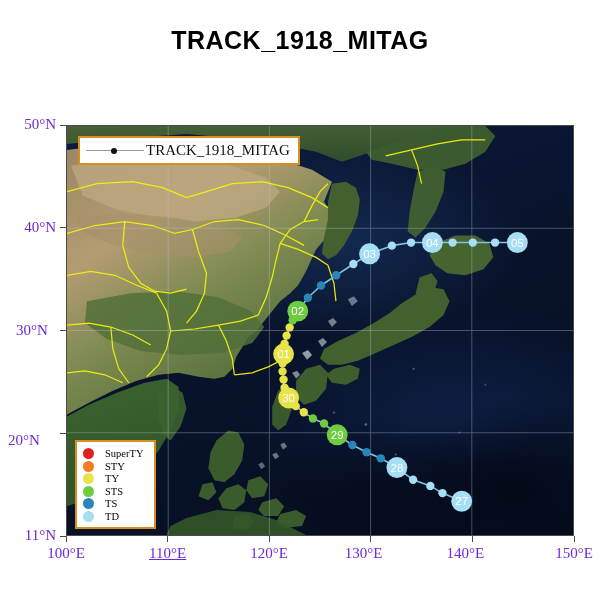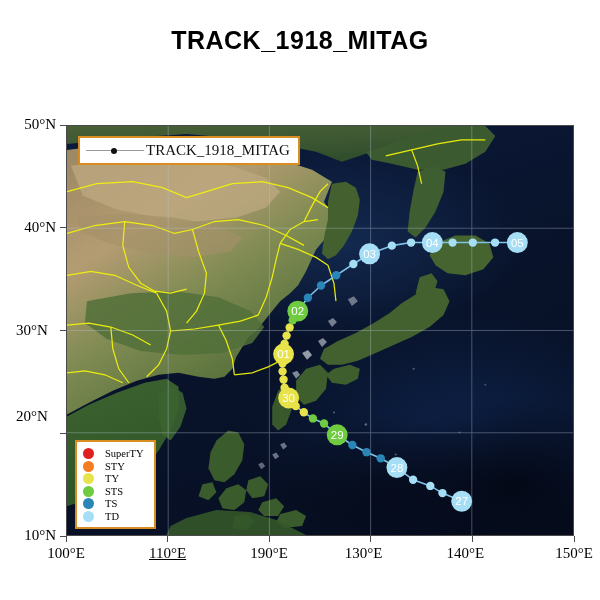--- a/index.html
+++ b/index.html
@@ -83,21 +83,21 @@
     position: absolute;
     left: 0; top: 0;
     width: 100%; height: 100%;
   }
 
   
   .axis-label {
     position: absolute;
     font-family: "Liberation Serif", serif;
     font-size: 15px;
-    color: #000000;
+    color: #6d28d9;
     white-space: nowrap;
   }
   .tick {
     position: absolute;
     background: #4a4a4a;
   }
   .tick-x { width: 1px; height: 6px; }
   .tick-y { height: 1px; width: 6px; }
 
   
@@ -385,31 +385,31 @@
         </div>
       </div>
   </div>
 
   <div id="axis-layer">
       <div class="tick tick-x" style="left: 65.5px; top: 536px;"></div>
       <div class="axis-label" style="left: 40px; top: 545px; width: 52px; text-align: center;">100°E</div>
       <div class="tick tick-x" style="left: 167.1px; top: 536px;"></div>
       <div class="axis-label" style="left: 141.6px; top: 545px; width: 52px; text-align: center; text-decoration: underline;">110°E</div>
       <div class="tick tick-x" style="left: 268.7px; top: 536px;"></div>
-      <div class="axis-label" style="left: 243.2px; top: 545px; width: 52px; text-align: center;">190°E</div>
+      <div class="axis-label" style="left: 243.2px; top: 545px; width: 52px; text-align: center;">120°E</div>
       <div class="tick tick-x" style="left: 370.3px; top: 536px;"></div>
       <div class="axis-label" style="left: 344.8px; top: 545px; width: 52px; text-align: left;">130°E</div>
       <div class="tick tick-x" style="left: 471.9px; top: 536px;"></div>
       <div class="axis-label" style="left: 446.4px; top: 545px; width: 52px; text-align: left;">140°E</div>
       <div class="tick tick-x" style="left: 573.5px; top: 536px;"></div>
       <div class="axis-label" style="left: 548px; top: 545px; width: 52px; text-align: center;">150°E</div>
       <div class="tick tick-y" style="top: 535.5px; left: 60px;"></div>
-      <div class="axis-label" style="left: 8px; top: 527px; width: 48px; text-align: right;">10°N</div>
+      <div class="axis-label" style="left: 8px; top: 527px; width: 48px; text-align: right;">11°N</div>
       <div class="tick tick-y" style="top: 432.75px; left: 60px;"></div>
-      <div class="axis-label" style="left: 8px; top: 408px; width: 48px; text-align: center;">20°N</div>
+      <div class="axis-label" style="left: 8px; top: 432px; width: 48px; text-align: left;">20°N</div>
       <div class="tick tick-y" style="top: 330px; left: 60px;"></div>
       <div class="axis-label" style="left: 8px; top: 321.5px; width: 48px; text-align: center;">30°N</div>
       <div class="tick tick-y" style="top: 227.25px; left: 60px;"></div>
       <div class="axis-label" style="left: 8px; top: 218.75px; width: 48px; text-align: right;">40°N</div>
       <div class="tick tick-y" style="top: 124.5px; left: 60px;"></div>
       <div class="axis-label" style="left: 8px; top: 116px; width: 48px; text-align: right;">50°N</div>
     </div>
 
 </div>
 

